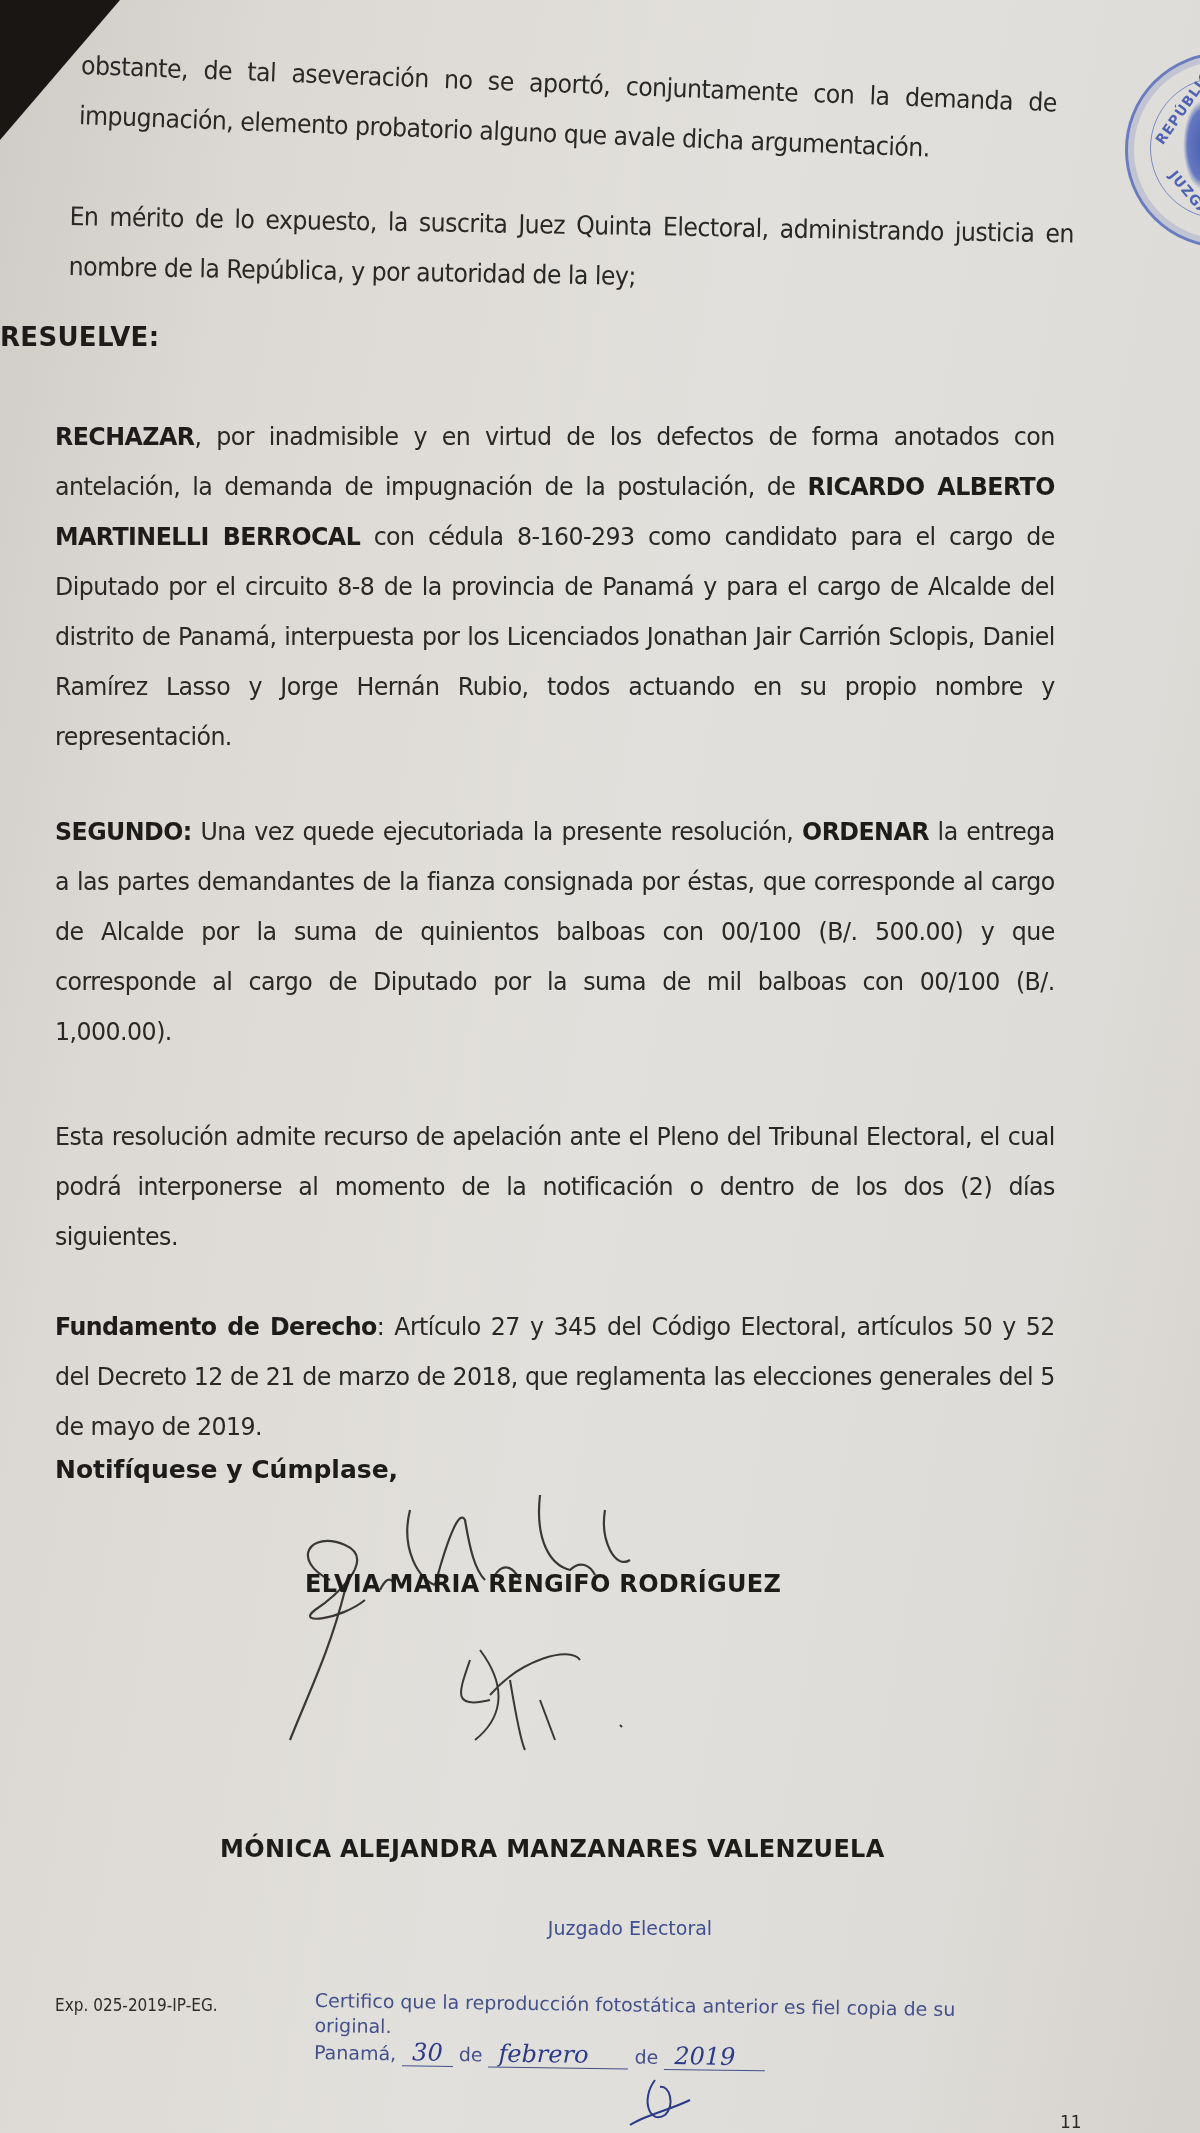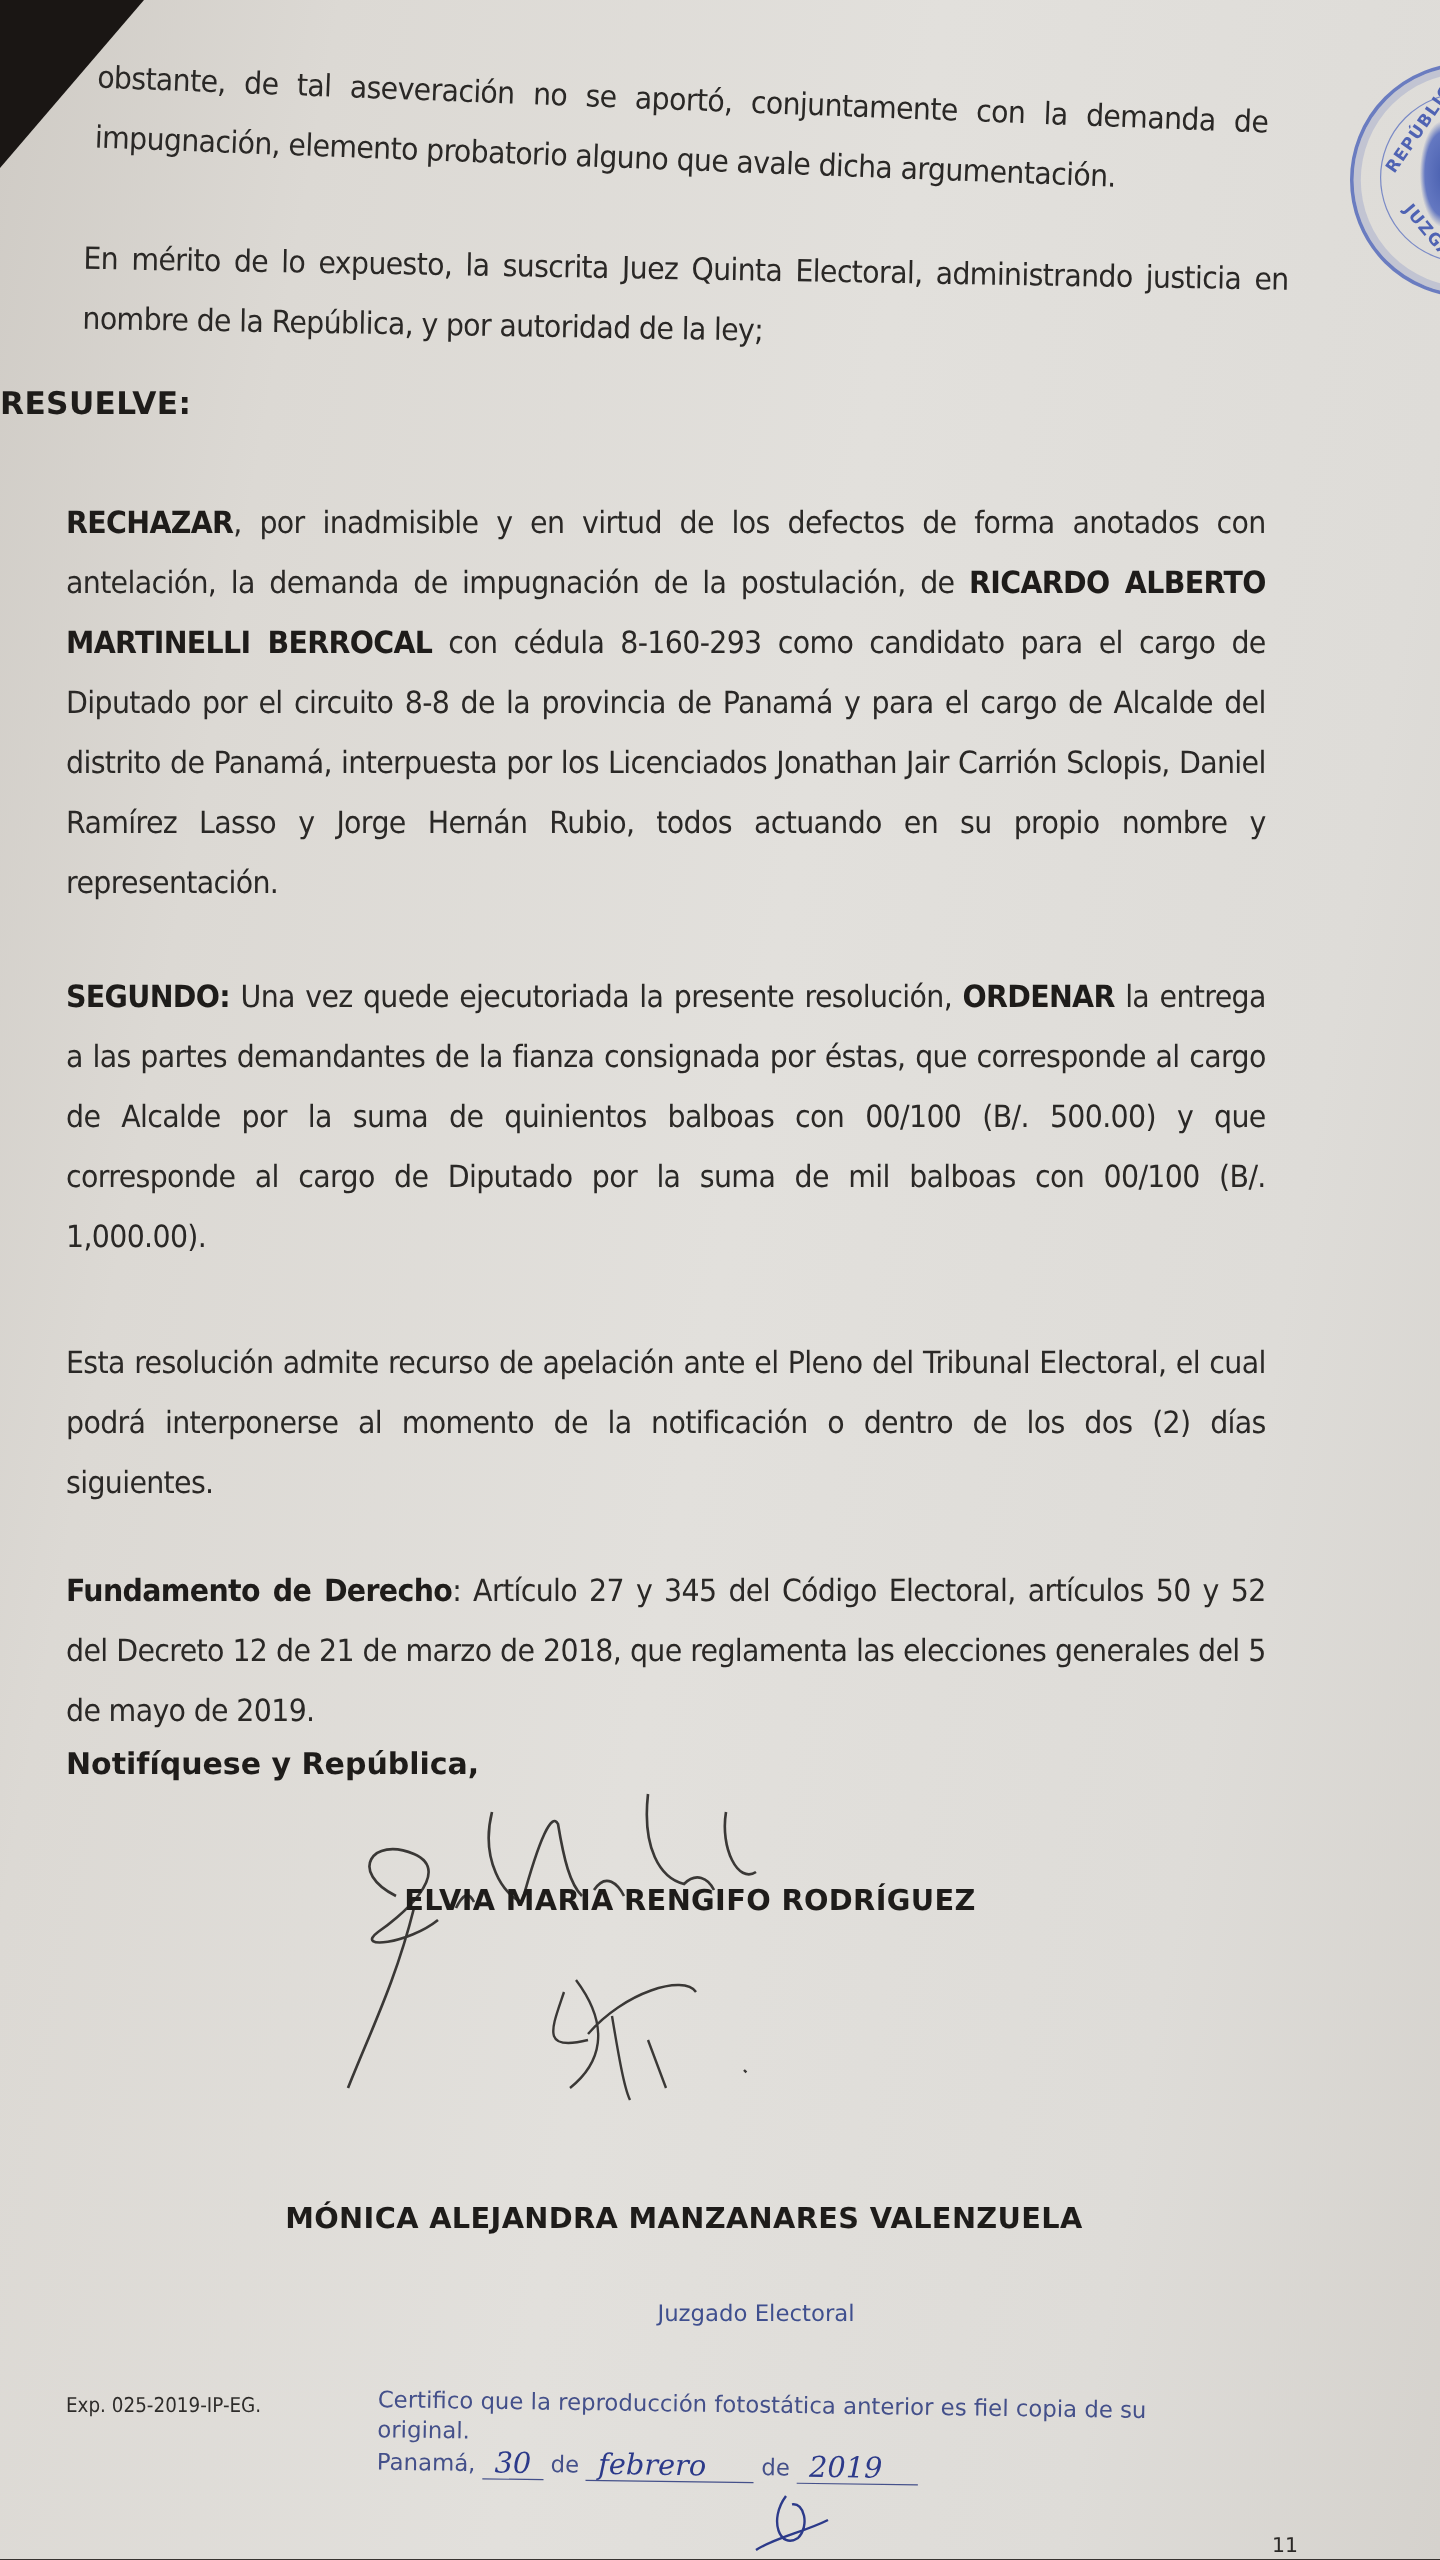--- a/index.html
+++ b/index.html
@@ -24,21 +24,21 @@
   .top2 { top: 165px; left: 70px; width: 1080px; transform: rotate(1.0deg) scaleX(0.93); transform-origin: left top; }
   .heading {
     position: absolute; top: 322px; left: 0; width: 1200px; text-align: left;
     font-size: 26px; font-weight: bold; color: #1e1c1a; letter-spacing: 0.3px;
   }
   .rechazar { top: 385px; }
   .segundo { top: 780px; }
   .apelacion { top: 1085px; }
   .fundamento { top: 1275px; }
   .notif { position: absolute; top: 1455px; left: 55px; font-size: 25px; font-weight: bold; color: #1e1c1a; }
-  .sigblock { position: absolute; text-align: center; color: #1e1c1a; }
+  .sigblock { position: absolute; color: #1e1c1a; }
   .sig-name { font-weight: bold; font-size: 24px; letter-spacing: 0.3px; }
   .sig-title { font-size: 22px; margin-top: 6px; }
   .judge { top: 1570px; left: 305px; width: 540px; }
   .secretary { top: 1835px; left: 220px; width: 700px; }
   .signature-svg { position: absolute; pointer-events: none; }
   .juzgado { position: absolute; top: 1917px; left: 0; width: 1200px; text-align: center; font-size: 19px; color: #3f4f8e; transform: translateX(30px); }
   .exp { position: absolute; top: 1995px; left: 55px; font-size: 17px; color: #2e2c2a; transform: scaleX(0.9); transform-origin: left top; }
   .cert { position: absolute; top: 1988px; left: 315px; width: 720px; font-size: 19px; line-height: 25px; color: #44508a; transform: rotate(0.8deg); transform-origin: left top; }
   .cert-row { display: flex; align-items: flex-end; gap: 6px; }
   .hand { font-family: "DejaVu Serif", serif; font-style: italic; color: #2c3a8a; font-size: 24px; border-bottom: 1.5px solid #44508a; padding: 0 10px; line-height: 26px; }
@@ -68,21 +68,21 @@
   <div class="heading">RESUELVE:</div>
 
   <p class="p rechazar"><b>RECHAZAR</b><span>, por inadmisible y en virtud de los defectos de forma anotados con antelación, la demanda de impugnación de la postulación, de </span><b>RICARDO ALBERTO MARTINELLI BERROCAL</b><span> con cédula 8-160-293 como candidato para el cargo de Diputado por el circuito 8-8 de la provincia de Panamá y para el cargo de Alcalde del distrito de Panamá, interpuesta por los Licenciados Jonathan Jair Carrión Sclopis, Daniel Ramírez Lasso y Jorge Hernán Rubio, todos actuando en su propio nombre y representación.</span></p>
 
   <p class="p segundo"><b>SEGUNDO:</b><span> Una vez quede ejecutoriada la presente resolución, </span><b>ORDENAR</b><span> la entrega a las partes demandantes de la fianza consignada por éstas, que corresponde al cargo de Alcalde por la suma de quinientos balboas con 00/100 (B/. 500.00) y que corresponde al cargo de Diputado por la suma de mil balboas con 00/100 (B/. 1,000.00).</span></p>
 
   <p class="p apelacion">Esta resolución admite recurso de apelación ante el Pleno del Tribunal Electoral, el cual podrá interponerse al momento de la notificación o dentro de los dos (2) días siguientes.</p>
 
   <p class="p fundamento"><b>Fundamento de Derecho</b><span>: Artículo 27 y 345 del Código Electoral, artículos 50 y 52 del Decreto 12 de 21 de marzo de 2018, que reglamenta las elecciones generales del 5 de mayo de 2019.</span></p>
 
-  <div class="notif">Notifíquese y República,</div>
+  <div class="notif">Notifíquese y Cúmplase,</div>
 
   <svg class="signature-svg" style="left:270px;top:1490px;" width="520" height="260" viewBox="0 0 520 260">
     <path d="M60 90 C20 70, 40 40, 75 55 C110 70, 60 110, 45 120 C25 135, 70 130, 95 110 M110 100 C115 90, 120 85, 125 95 M140 20 C130 60, 150 90, 165 95 M165 95 C180 40, 190 20, 195 30 C200 60, 205 80, 215 90 M225 85 C235 70, 245 80, 250 90 M270 5 C265 50, 280 75, 300 80 C310 70, 320 75, 325 85 M335 20 C330 50, 345 80, 360 70 M75 100 C60 160, 40 200, 20 250" fill="none" stroke="#3a3836" stroke-width="2.2"></path>
   </svg>
   <svg class="signature-svg" style="left:380px;top:1640px;" width="380" height="140" viewBox="0 0 380 140">
     <path d="M90 20 C80 50, 70 70, 110 60 M100 10 C130 50, 120 80, 95 100 M110 55 C140 20, 190 5, 200 20 M130 40 C135 70, 140 100, 145 110 M160 60 L175 100 M240 85 l2 2" fill="none" stroke="#3a3836" stroke-width="2"></path>
   </svg>
 
   <div class="sigblock judge">
     <div class="sig-name">ELVIA MARIA RENGIFO RODRÍGUEZ</div>

